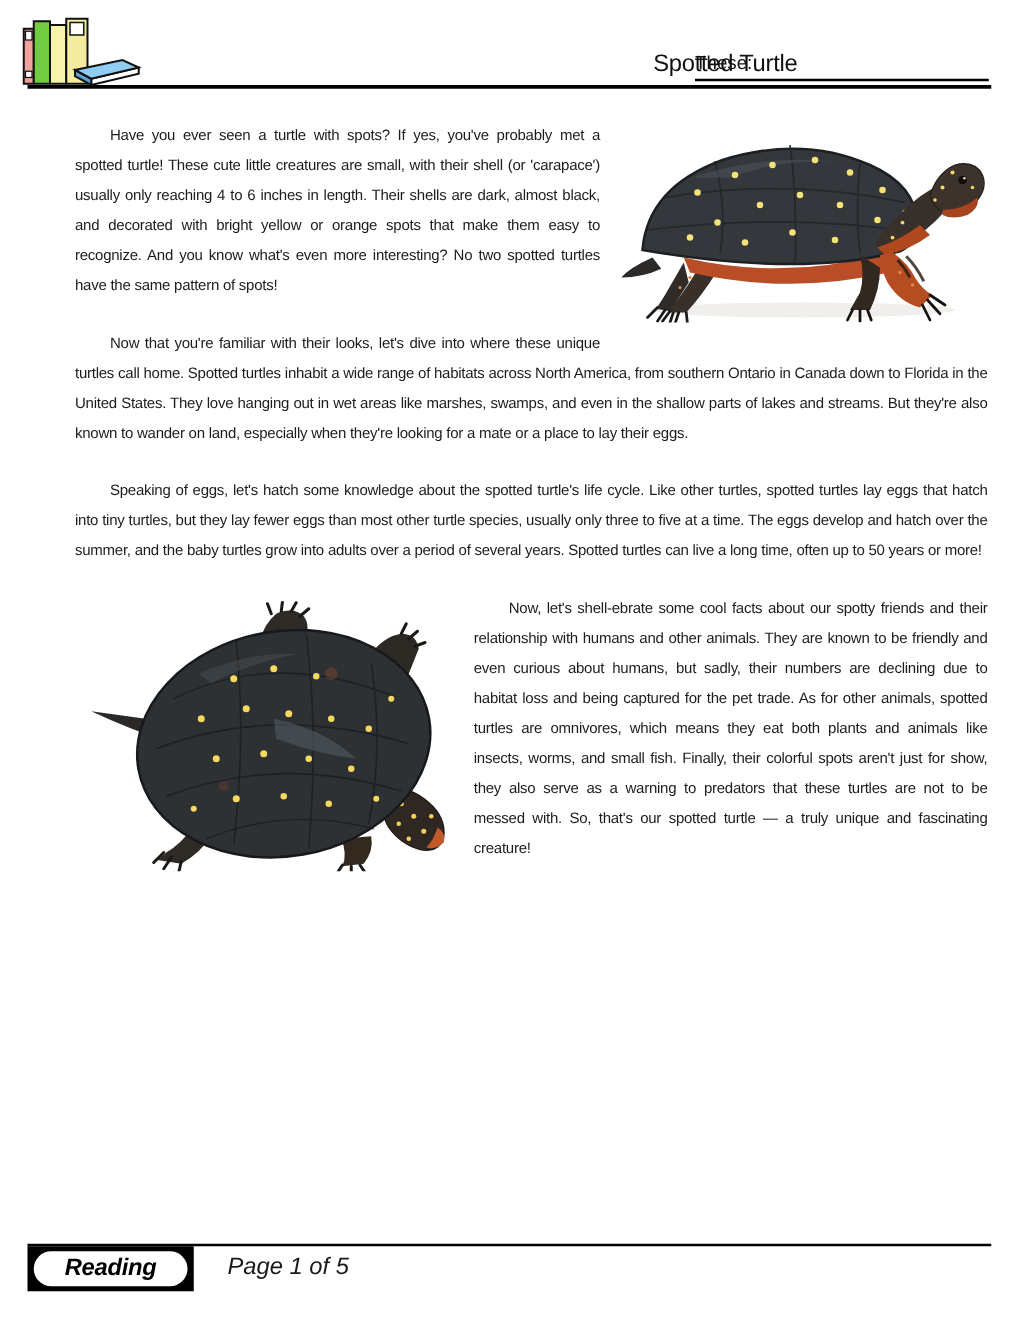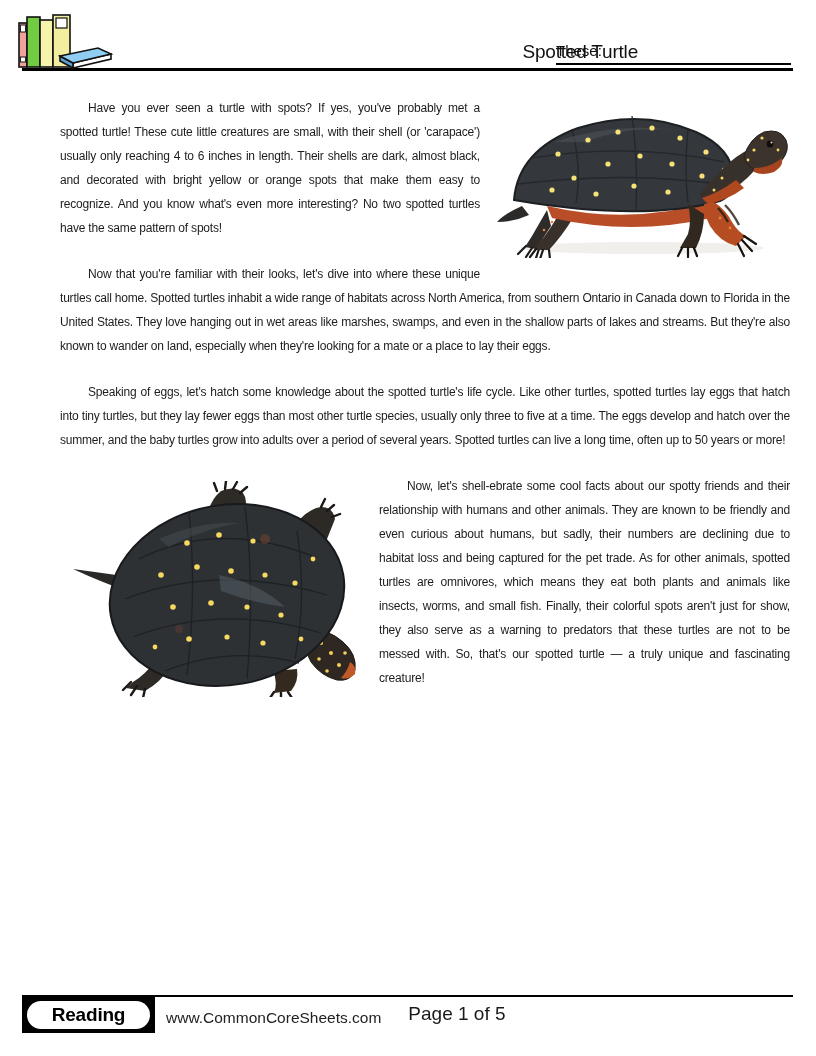--- a/index.html
+++ b/index.html
@@ -36,21 +36,21 @@
     margin-bottom: 22px;
     margin-left: 35px;
   }
   .img-float-right { float: right; margin: 2px 0 6px 12px; }
   .img-float-left  { float: left;  margin: 7px 14px 6px 9px; }
   .turtle-img { display: block; }
   
   .footer {
     position: absolute; left: 22px; right: 23px; top: 995px;
     border-top: 2px solid #000;
-    display: flex; align-items: flex-start;
+    display: flex; align-items: flex-start; font-style: italic;
   }
   .badge {
     background: #000; width: 133px; height: 36px;
     padding: 4px 5px; display: flex; flex: 0 0 auto;
   }
   .badge-pill {
     background: #fff; border-radius: 15px; flex: 1;
     display: flex; align-items: center; justify-content: center;
     font-size: 19px; font-weight: bold; color: #000; letter-spacing: -0.2px;
   }
@@ -203,15 +203,14 @@
     </span>
     <span>Now, let's shell-ebrate some cool facts about our spotty friends and their relationship with humans and other animals. They are known to be friendly and even curious about humans, but sadly, their numbers are declining due to habitat loss and being captured for the pet trade. As for other animals, spotted turtles are omnivores, which means they eat both plants and animals like insects, worms, and small fish. Finally, their colorful spots aren't just for show, they also serve as a warning to predators that these turtles are not to be messed with. So, that's our spotted turtle — a truly unique and fascinating creature!</span>
   </p>
 
 </div>
 
 <div class="footer">
   <div class="badge">
     <span class="badge-pill">Reading</span>
   </div>
-  <span class="website">www.CommonCoreSheets.com</span>
   <span class="page-info">Page 1 of 5</span>
 </div>
 
 </body></html>

